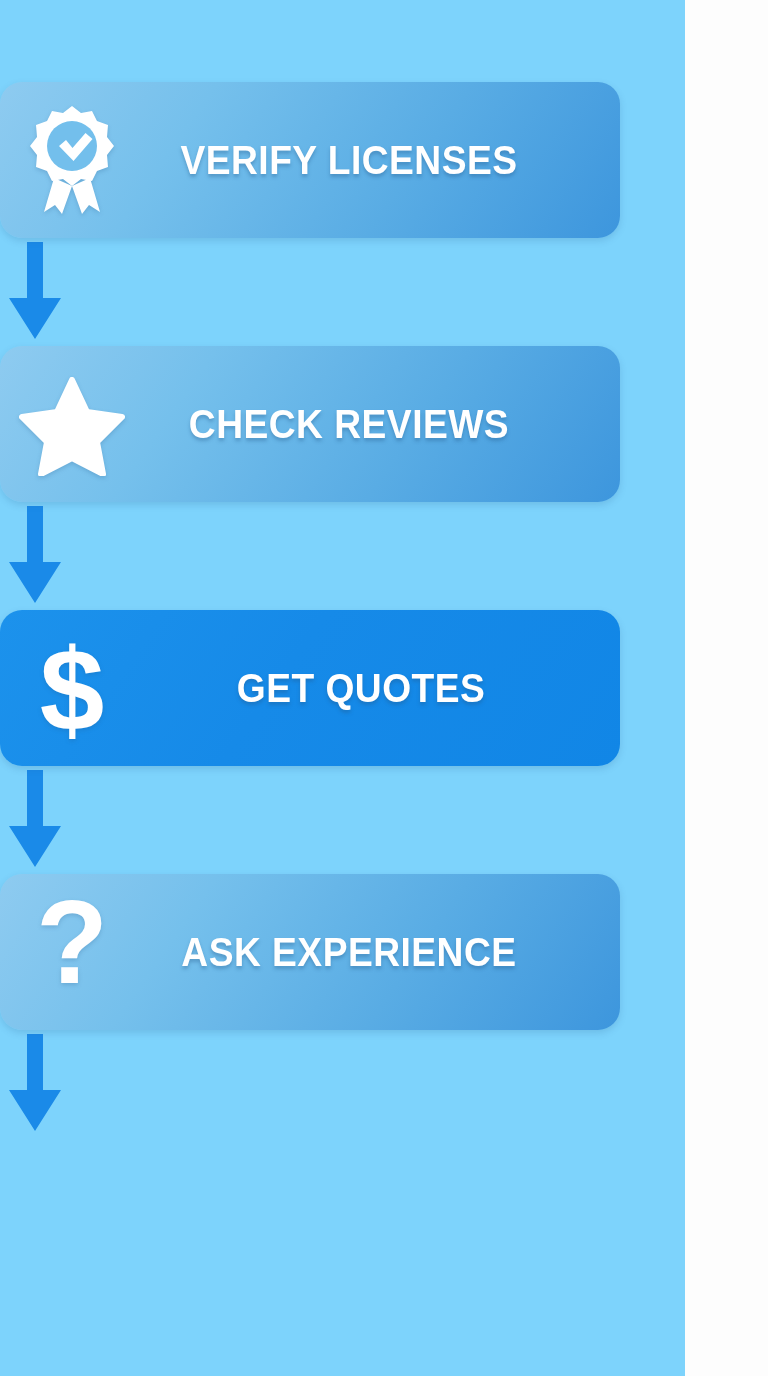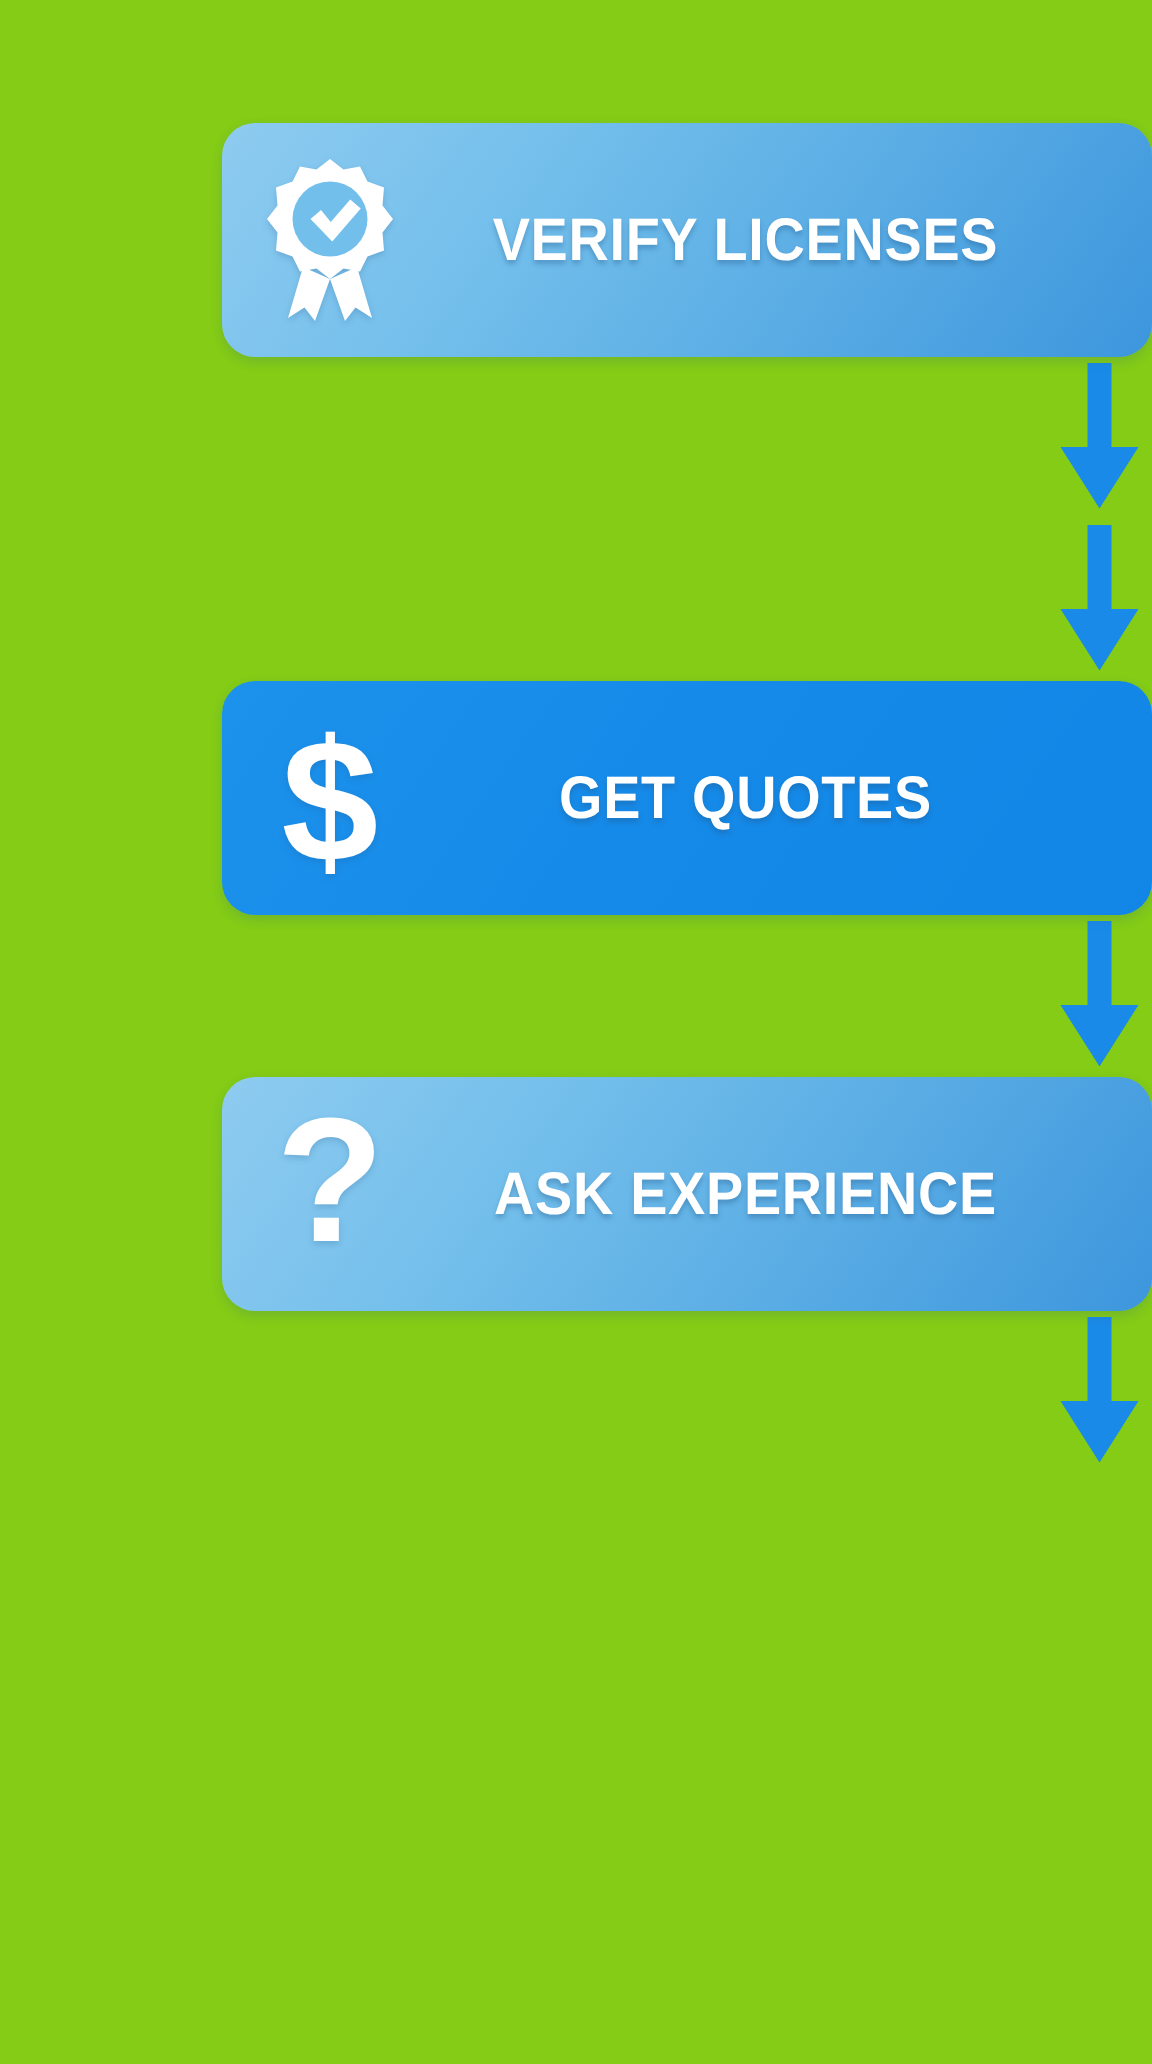--- a/index.html
+++ b/index.html
@@ -7,26 +7,26 @@
   html, body {
     width: 768px;
     height: 1376px;
     background: #fdfdfd;
     font-family: "Liberation Sans", sans-serif;
     overflow: hidden;
   }
 
   #flow-root {
     position: relative;
-    width: 768px;
+    width: 685px;
     height: 1376px;
-    background: #84cc16;
+    background: #7dd3fc;
     display: flex;
     flex-direction: column;
-    align-items: flex-end;
+    align-items: flex-start;
     padding-top: 82px;
   }
 
   .flow-step {
     position: relative;
     width: 620px;
     height: 156px;
     border-radius: 22px;
     display: flex;
     align-items: center;
@@ -99,20 +99,28 @@
     </div>
     <div class="step-label">VERIFY LICENSES</div>
   </div>
 
   <div class="flow-arrow">
     <svg width="70" height="100" viewBox="0 0 70 100">
       <path fill="#1a8ae8" d="M27 0 h16 v56 h18 L35 97 L9 56 h18 Z"></path>
     </svg>
   </div>
 
+  <div class="flow-step tone-soft">
+    <div class="step-icon">
+      <svg width="108" height="104" viewBox="0 0 108 104">
+        <path fill="#ffffff" stroke="#ffffff" stroke-width="6" stroke-linejoin="round" d="M54 8 L69 40 L104 45 L79 70 L85 102 L54 86 L23 102 L29 70 L4 45 L39 40 Z"></path>
+      </svg>
+    </div>
+    <div class="step-label">CHECK REVIEWS</div>
+  </div>
 
   <div class="flow-arrow">
     <svg width="70" height="100" viewBox="0 0 70 100">
       <path fill="#1a8ae8" d="M27 0 h16 v56 h18 L35 97 L9 56 h18 Z"></path>
     </svg>
   </div>
 
   <div class="flow-step tone-strong">
     <div class="step-icon">
       <svg width="80" height="116" viewBox="0 0 80 116">

